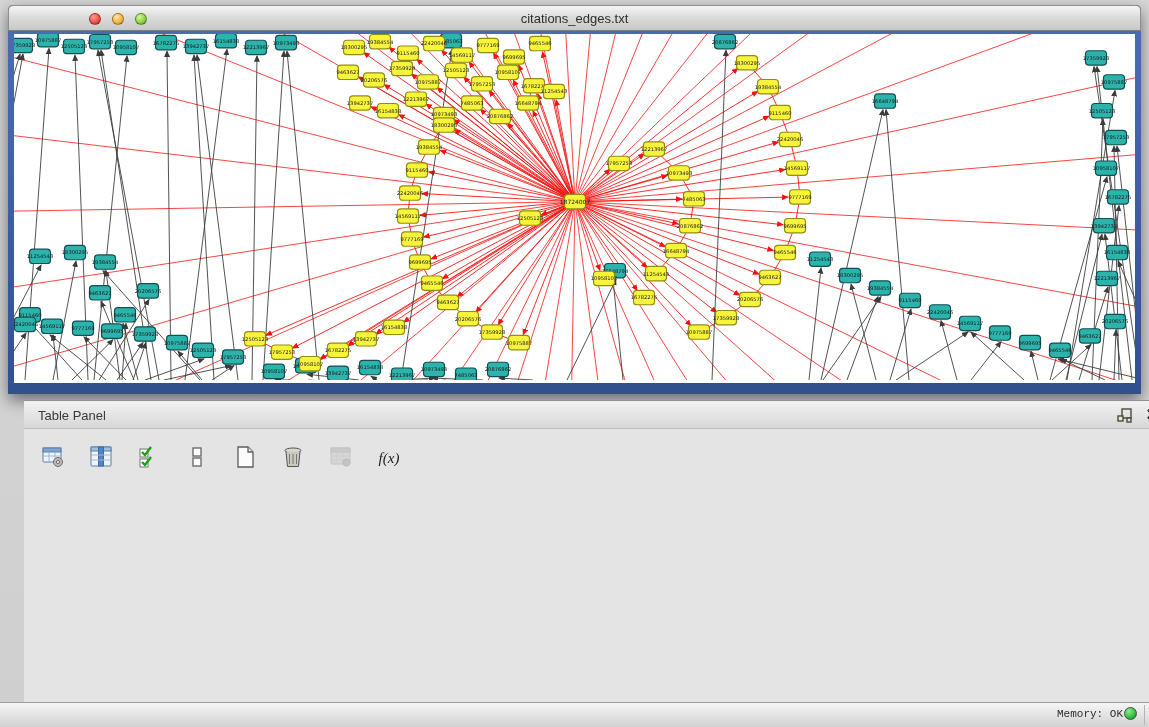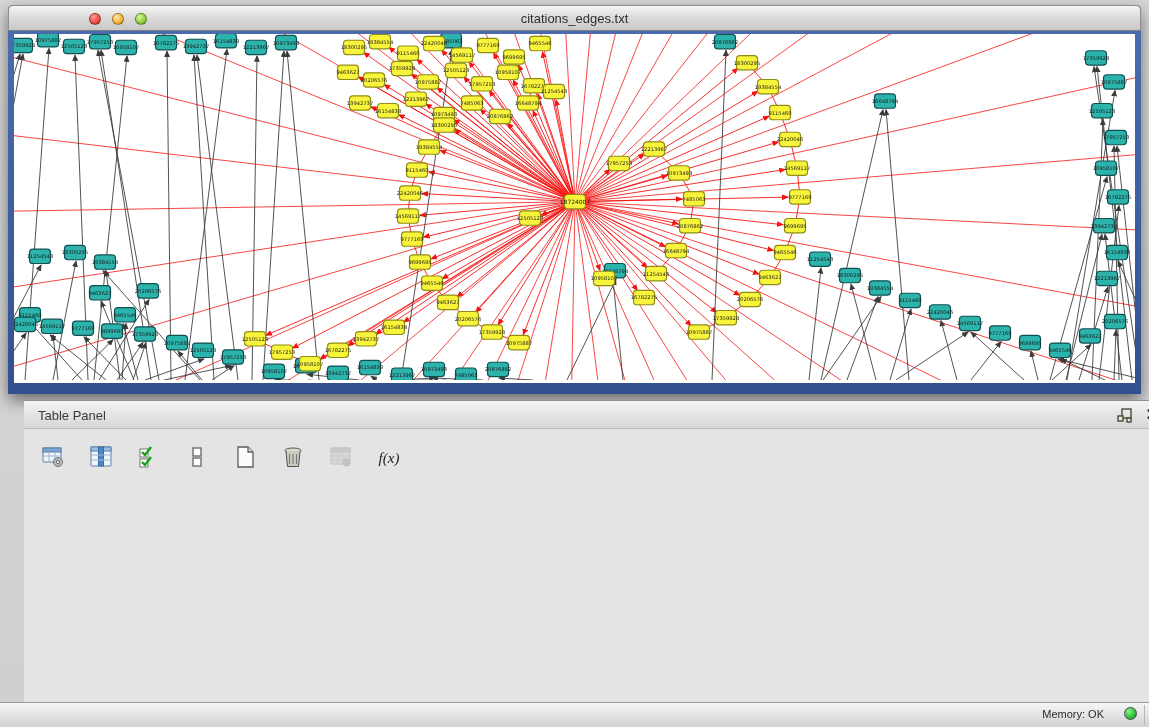--- a/index.html
+++ b/index.html
@@ -35,21 +35,21 @@
 
   .toolbar { position:absolute; left:14px; top:42px; height:34px; display:flex; gap:18px; }
   .tb-btn { width:30px; height:30px; border:none; background:transparent; display:flex;
     align-items:center; justify-content:center; cursor:pointer; }
   .tb-btn.disabled { opacity:.45; cursor:default; }
   .fx-label { font-size:15px; font-style:italic; font-family:"Liberation Serif", serif; color:#1c1c1c; }
 
   
   .status-bar { position:absolute; left:0; bottom:0; width:1149px; height:25px;
     background:linear-gradient(#f6f6f6,#d2d2d2); border-top:1px solid #9d9d9d; }
-  .memory { position:absolute; right:12px; top:4px; display:flex; align-items:center; gap:20px; }
+  .memory { position:absolute; right:12px; top:4px; display:flex; align-items:center; gap:1px;font-family:Liberation Mono, monospace; }
   .memory-label { font-size:11px; color:#2c2c2c; }
   .memory-dot { width:13px; height:13px; border-radius:50%; border:1px solid #4a4a4a; cursor:pointer;
     background:radial-gradient(circle at 35% 30%, #8af08a, #2fbf3a 60%, #157a20); }
   .status-divider { position:absolute; right:4px; top:2px; bottom:2px; width:1px; background:#b5b5b5; }
 </style>
 </head>
 <body>
 
 <div id="app">
 

